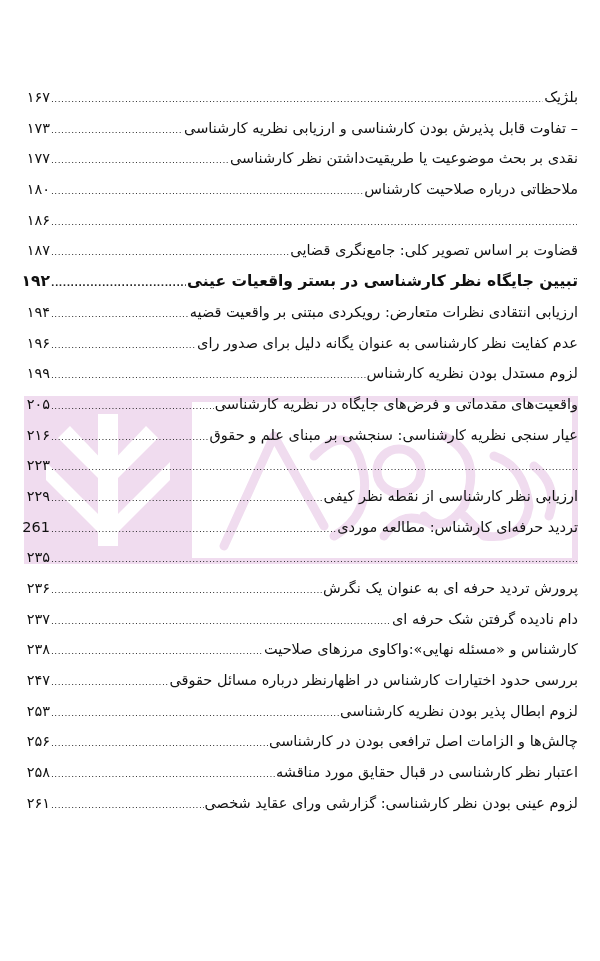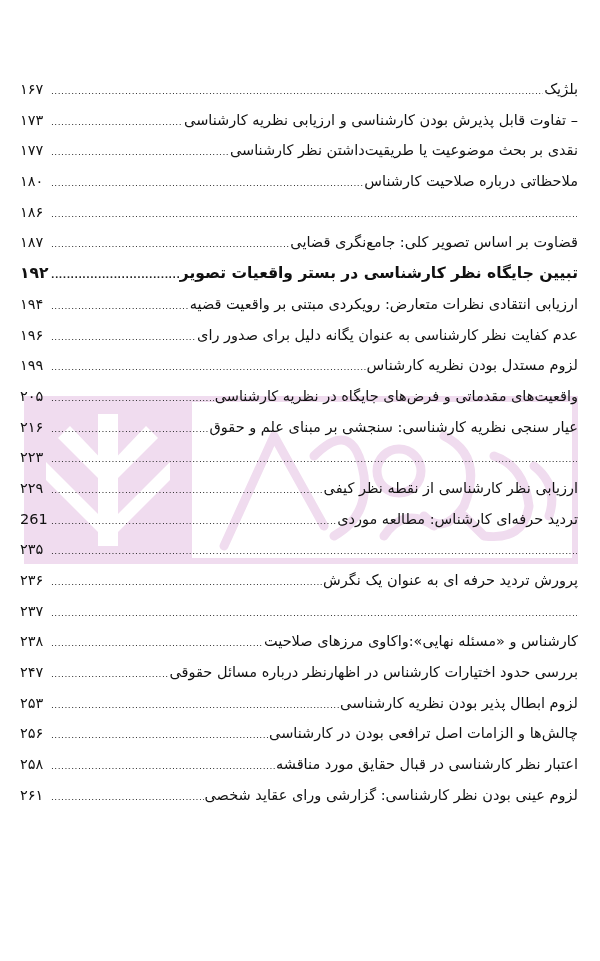--- a/index.html
+++ b/index.html
@@ -17,21 +17,21 @@
   .toc-row.bold { font-weight: bold; font-size: 15.5px; }
   .toc-title { flex: 0 0 auto; }
   .toc-dots {
     flex: 1 1 auto; overflow: hidden; direction: ltr; margin: 0 1px;
     color: #222; font-size: 9px; letter-spacing: 0.5px; white-space: nowrap; text-align: right;
   }
   .toc-row.bold .toc-dots { font-weight: bold; }
   .toc-dots::before {
     content: "........................................................................................................................................................................................................";
   }
-  .toc-page { flex: 0 0 auto; min-width: 30px; text-align: left; direction: rtl; }
+  .toc-page { flex: 0 0 auto; min-width: 30px; text-align: right; direction: rtl; margin-top: 8px; }
 </style>
 </head>
 <body>
 
 <div class="watermark">
   <svg width="554" height="168" viewBox="0 0 554 168" xmlns="http://www.w3.org/2000/svg">
     <g>
       <rect x="0" y="0" width="554" height="168" fill="#f0dcef"></rect>
       <rect x="168" y="6" width="380" height="156" fill="#ffffff"></rect>
     </g>
@@ -78,21 +78,21 @@
   <div class="toc-row">
       <span class="toc-dots"></span>
       <span class="toc-page">۱۸۶</span>
     </div>
   <div class="toc-row">
       <span class="toc-title">قضاوت بر اساس تصویر کلی: جامع‌نگری قضایی</span>
       <span class="toc-dots"></span>
       <span class="toc-page">۱۸۷</span>
     </div>
   <div class="toc-row bold">
-      <span class="toc-title">تبیین جایگاه نظر کارشناسی در بستر واقعیات تصویر</span>
+      <span class="toc-title">تبیین جایگاه نظر کارشناسی در بستر واقعیات عینی</span>
       <span class="toc-dots"></span>
       <span class="toc-page">۱۹۲</span>
     </div>
   <div class="toc-row">
       <span class="toc-title">ارزیابی انتقادی نظرات متعارض: رویکردی مبتنی بر واقعیت قضیه</span>
       <span class="toc-dots"></span>
       <span class="toc-page">۱۹۴</span>
     </div>
   <div class="toc-row">
       <span class="toc-title">عدم کفایت نظر کارشناسی به عنوان یگانه دلیل برای صدور رای</span>
@@ -131,20 +131,21 @@
   <div class="toc-row">
       <span class="toc-dots"></span>
       <span class="toc-page">۲۳۵</span>
     </div>
   <div class="toc-row">
       <span class="toc-title">پرورش تردید حرفه ای به عنوان یک نگرش</span>
       <span class="toc-dots"></span>
       <span class="toc-page">۲۳۶</span>
     </div>
   <div class="toc-row">
+      <span class="toc-title">دام نادیده گرفتن شک حرفه ای</span>
       <span class="toc-dots"></span>
       <span class="toc-page">۲۳۷</span>
     </div>
   <div class="toc-row">
       <span class="toc-title">کارشناس و «مسئله نهایی»:واکاوی مرزهای صلاحیت</span>
       <span class="toc-dots"></span>
       <span class="toc-page">۲۳۸</span>
     </div>
   <div class="toc-row">
       <span class="toc-title">بررسی حدود اختیارات کارشناس در اظهارنظر درباره مسائل حقوقی</span>

